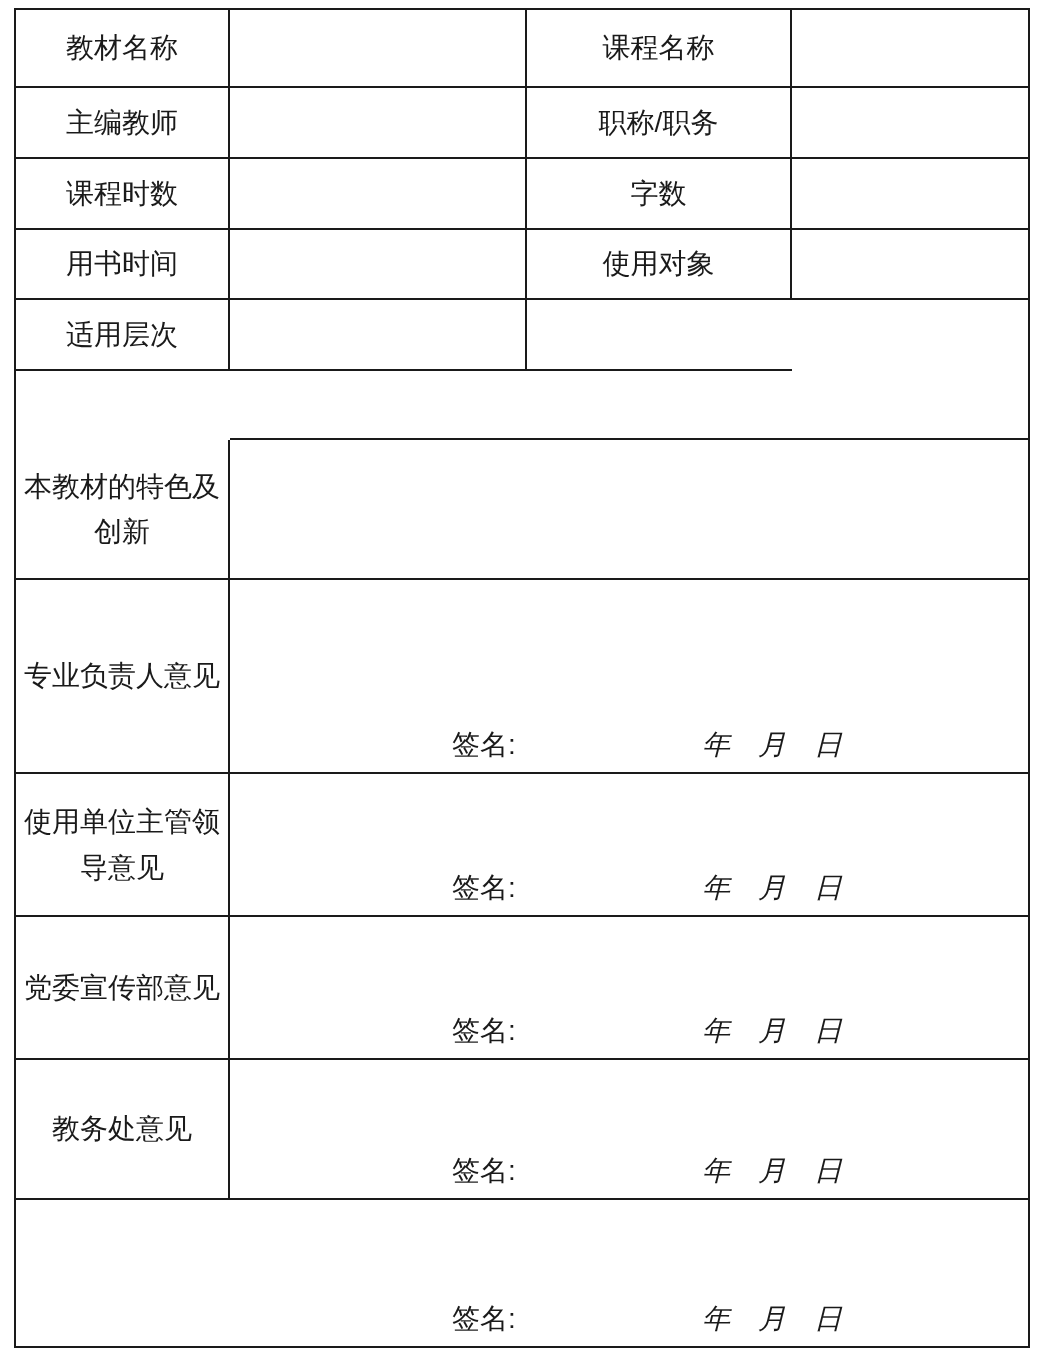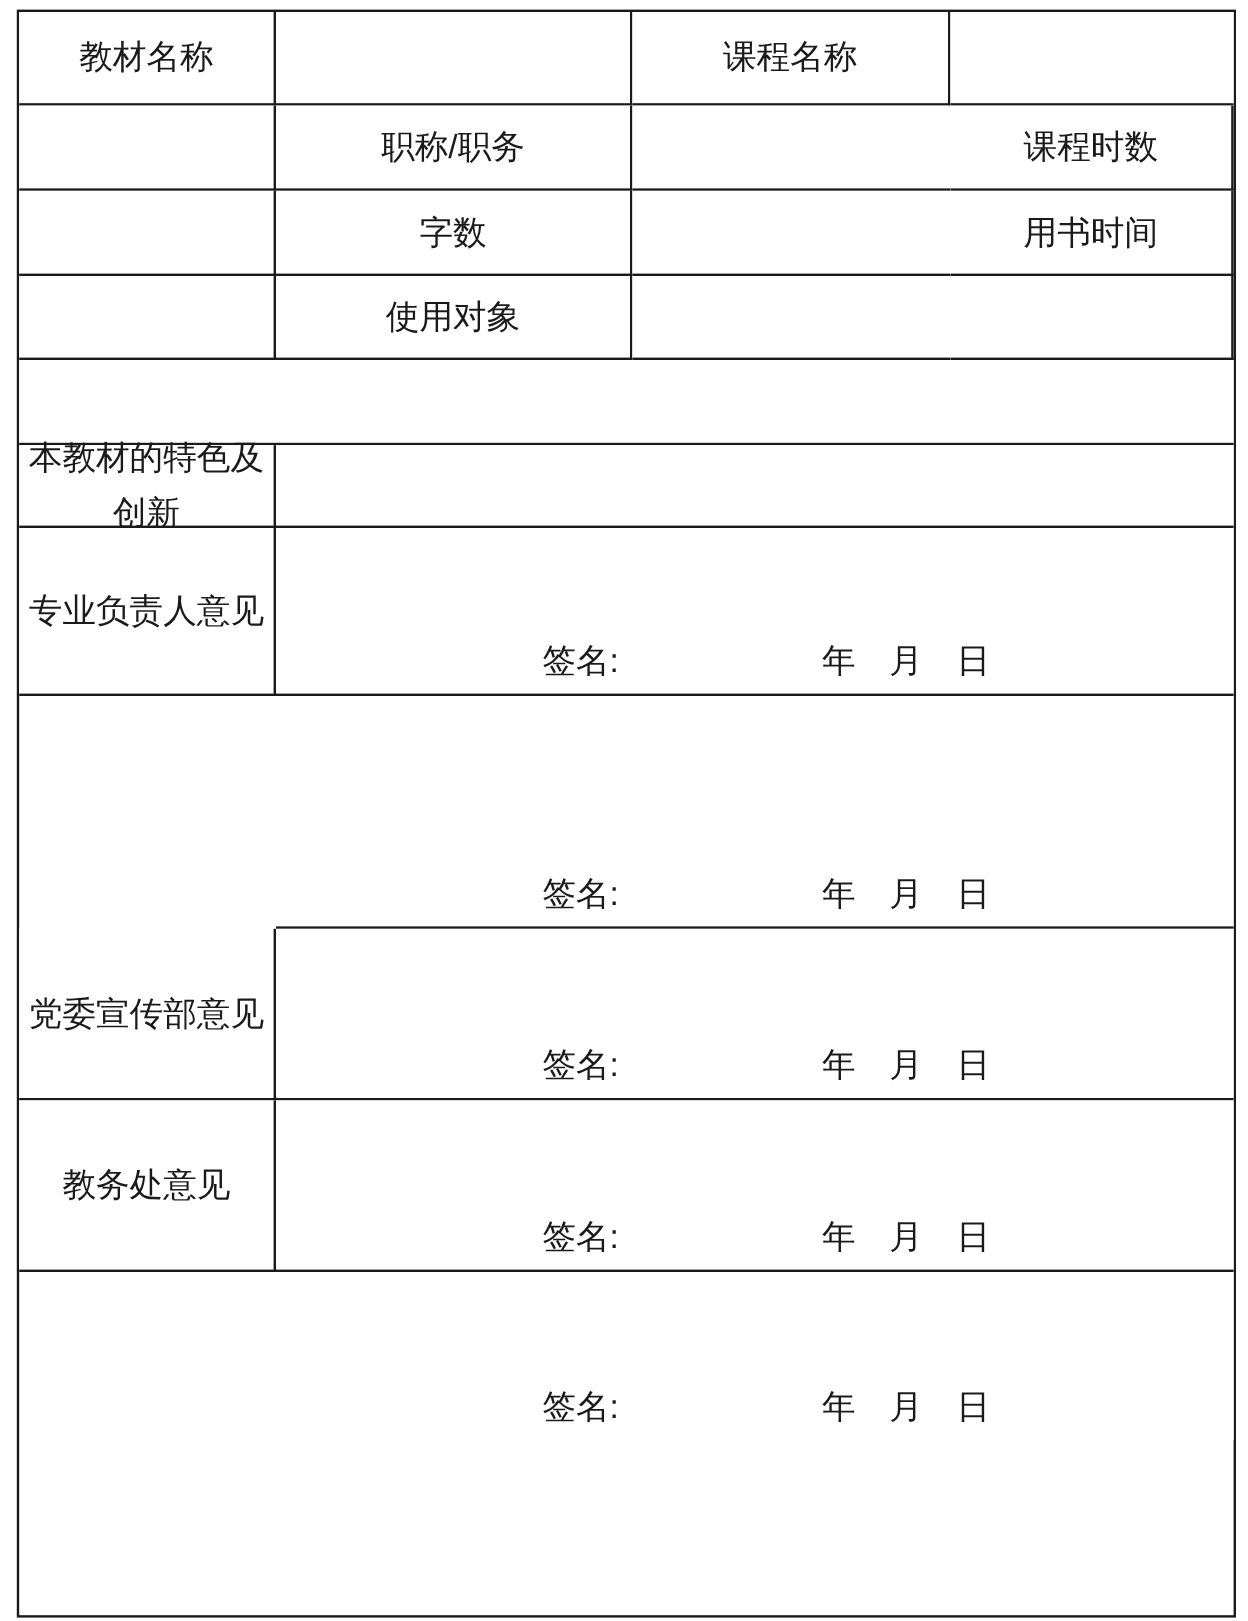--- a/index.html
+++ b/index.html
@@ -51,66 +51,71 @@
   }
   .sig-label {
     position: absolute;
     left: 222px;
     bottom: 8px;
     font-size: 28px;
     white-space: pre;
   }
   .date-label {
     position: absolute;
-    left: 455px;
+    left: 472px;
     bottom: 8px;
     font-size: 28px;
     white-space: pre;
+    font-style: italic;
   }
 </style>
 </head>
 <body>
 
 <div class="page">
   <div class="form-table">
 
     <div class="cell label-cell">教材名称</div>
     <div class="cell value-cell"></div>
     <div class="cell label-cell">课程名称</div>
     <div class="cell value-cell last-col"></div>
 
+    <div class="cell label-cell">主编教师</div>
     <div class="cell value-cell"></div>
     <div class="cell label-cell">职称/职务</div>
     <div class="cell value-cell last-col"></div>
 
     <div class="cell label-cell">课程时数</div>
     <div class="cell value-cell"></div>
     <div class="cell label-cell">字数</div>
     <div class="cell value-cell last-col"></div>
 
     <div class="cell label-cell">用书时间</div>
     <div class="cell value-cell"></div>
     <div class="cell label-cell">使用对象</div>
     <div class="cell value-cell last-col"></div>
 
+    <div class="cell label-cell">适用层次</div>
     <div class="cell value-cell"></div>
     <div class="cell value-cell last-col"></div>
 
     <div class="cell value-cell span-cell last-col"></div>
 
     <div class="cell label-cell">本教材的特色及
 创新</div>
     <div class="cell value-cell span-cell last-col"></div>
 
     <div class="cell label-cell">专业负责人意见</div>
     <div class="cell opinion-cell span-cell last-col">
       <span class="sig-label">签名:</span>
       <span class="date-label">年　月　日</span>
     </div>
 
+    <div class="cell label-cell">使用单位主管领
+导意见</div>
     <div class="cell opinion-cell span-cell last-col">
       <span class="sig-label">签名:</span>
       <span class="date-label">年　月　日</span>
     </div>
 
     <div class="cell label-cell">党委宣传部意见</div>
     <div class="cell opinion-cell span-cell last-col">
       <span class="sig-label">签名:</span>
       <span class="date-label">年　月　日</span>
     </div>

